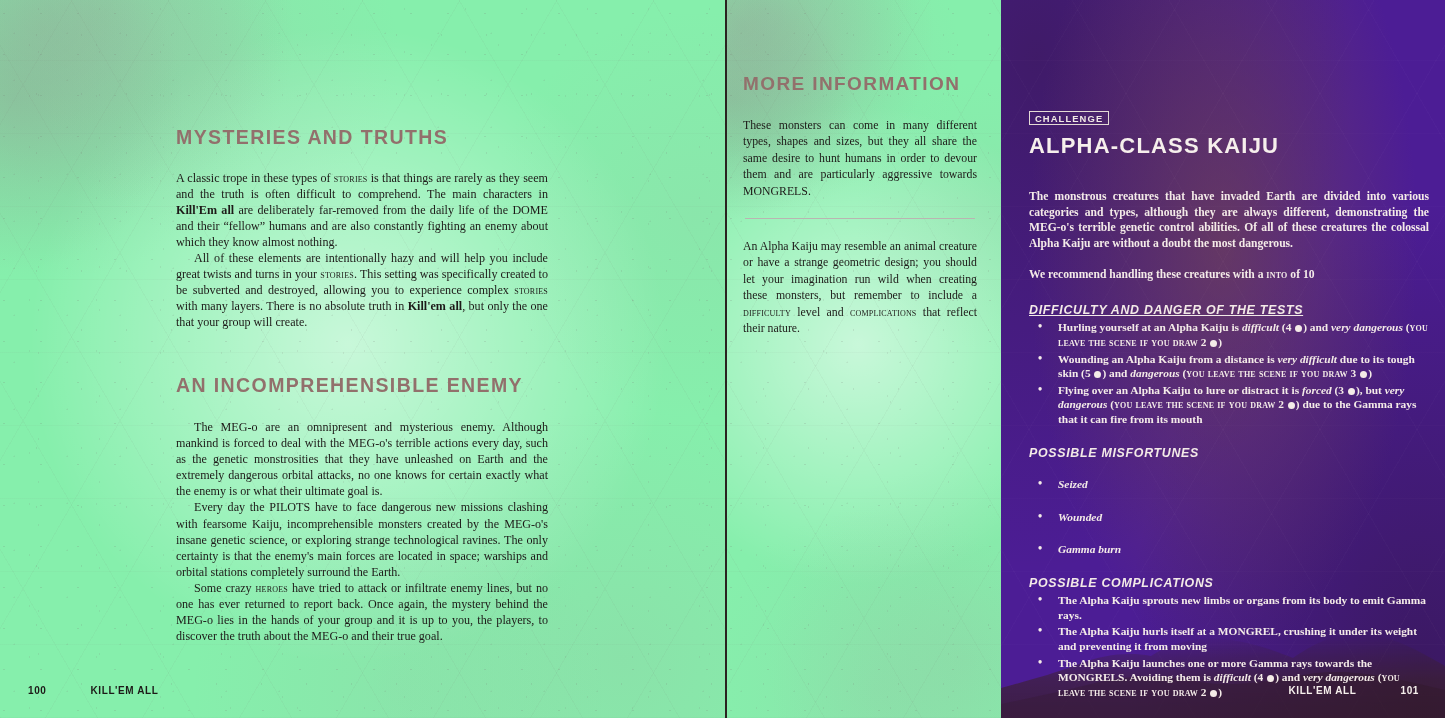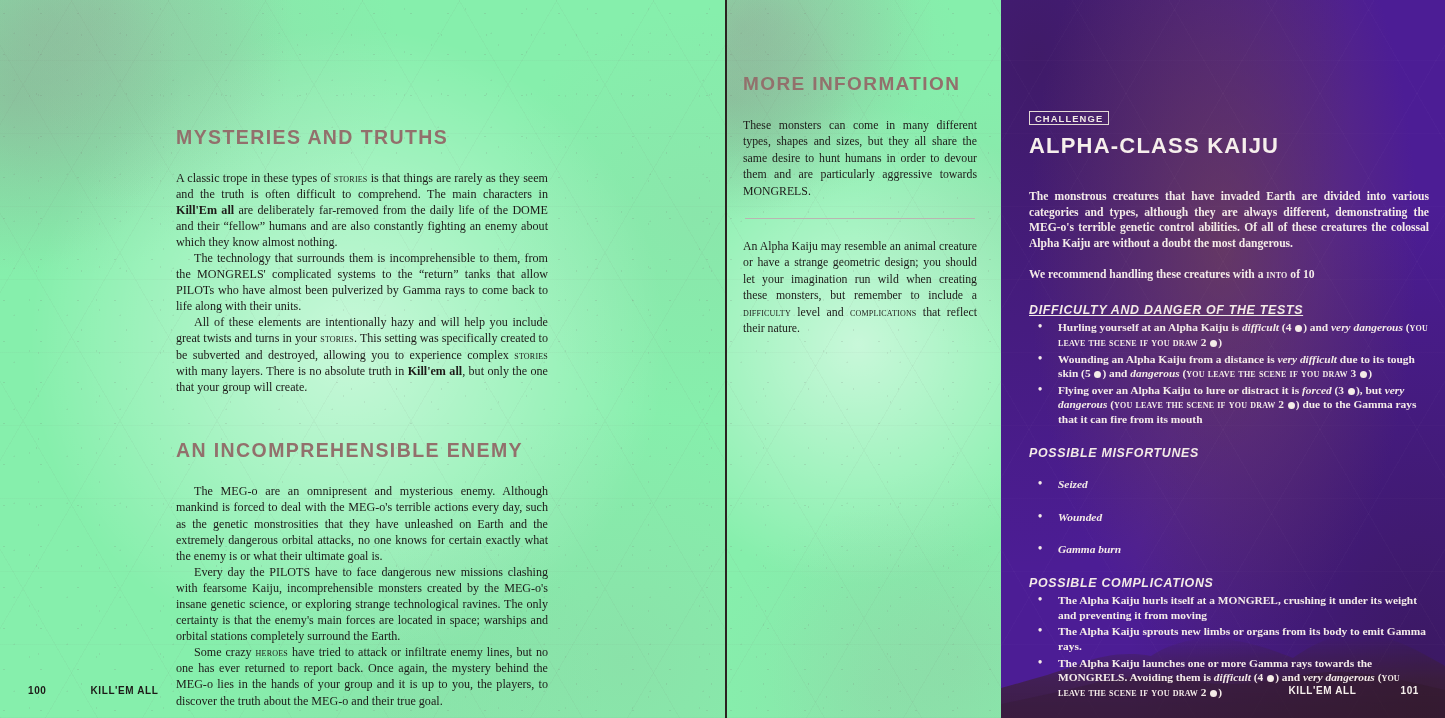--- a/index.html
+++ b/index.html
@@ -194,25 +194,20 @@
     <div class="col-left">
 
       <div class="block" style="padding-top:128px;">
         <h2 class="sec-head">MYSTERIES AND TRUTHS</h2>
 
         <p class="body noindent" style="margin-top:22px;">
           A classic trope in these types of <span class="sc">stories</span> is that things are rarely as they seem and the
           truth is often difficult to comprehend. The main characters in <b>Kill'Em all</b> are deliberately
           far-removed from the daily life of the DOME and their “fellow” humans and are also
           constantly fighting an enemy about which they know almost nothing.
-        </p>
-        <p class="body">
-          The technology that surrounds them is incomprehensible to them, from the MONGRELS'
-          complicated systems to the “return” tanks that allow PILOTs who have almost been
-          pulverized by Gamma rays to come back to life along with their units.
         </p>
         <p class="body">
           All of these elements are intentionally hazy and will help you include great twists and
           turns in your <span class="sc">stories</span>. This setting was specifically created to be subverted and destroyed,
           allowing you to experience complex <span class="sc">stories</span> with many layers. There is no absolute truth
           in <b>Kill'em all</b>, but only the one that your group will create.
         </p>
       </div>
 
       <div class="block" style="padding-top:46px;">
@@ -319,24 +314,24 @@
       <ul class="dark-list tight">
         <li><b class="it">Seized</b></li>
         <li><b class="it">Wounded</b></li>
         <li><b class="it">Gamma burn</b></li>
       </ul>
 
       
       <h3 class="sub-head" style="margin-top:20px;">POSSIBLE COMPLICATIONS</h3>
       <ul class="dark-list">
         <li>
+          The Alpha Kaiju sprouts new limbs or organs from its body to emit Gamma rays.
+        </li>
+        <li>
           The Alpha Kaiju hurls itself at a MONGREL, crushing it under its weight and preventing it from moving
-        </li>
-        <li>
-          The Alpha Kaiju sprouts new limbs or organs from its body to emit Gamma rays.
         </li>
         <li>
           The Alpha Kaiju launches one or more Gamma rays towards the MONGRELS. Avoiding them is <b class="it">difficult</b> (4&nbsp;<span class="dot"></span>) and <b class="it">very dangerous</b> (<span class="sc">you leave the scene if you draw</span> 2&nbsp;<span class="dot"></span>)
         </li>
       </ul>
     </div>
 
     <div class="footer footer-right">
       <span>KILL'EM ALL</span>
       <span>101</span>

